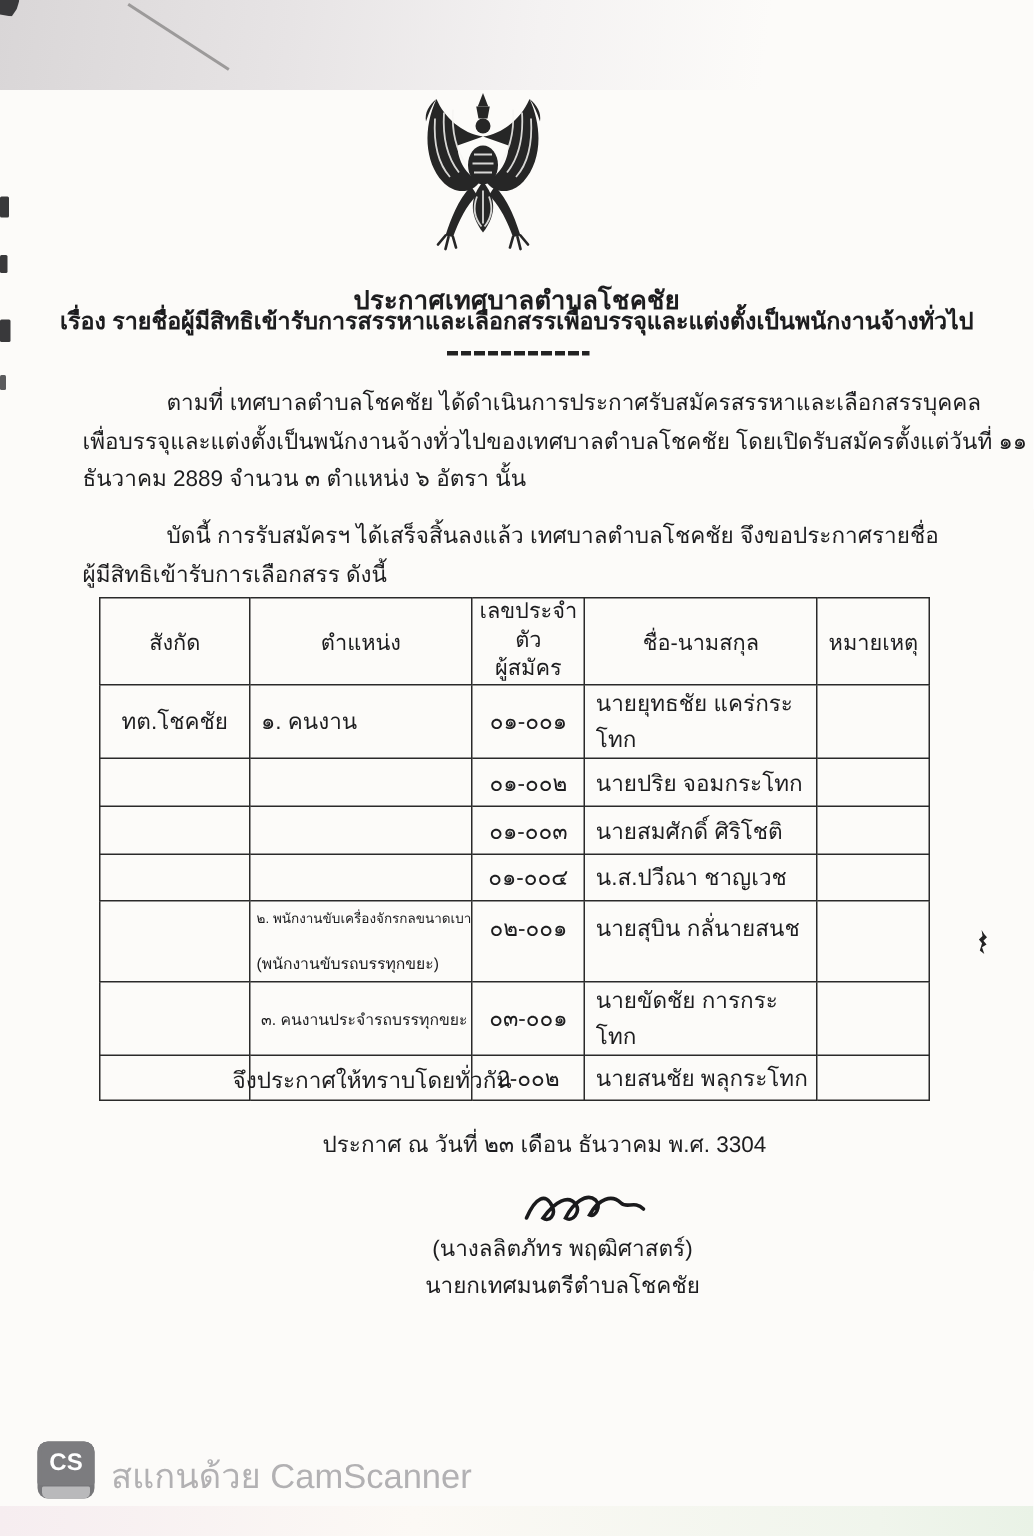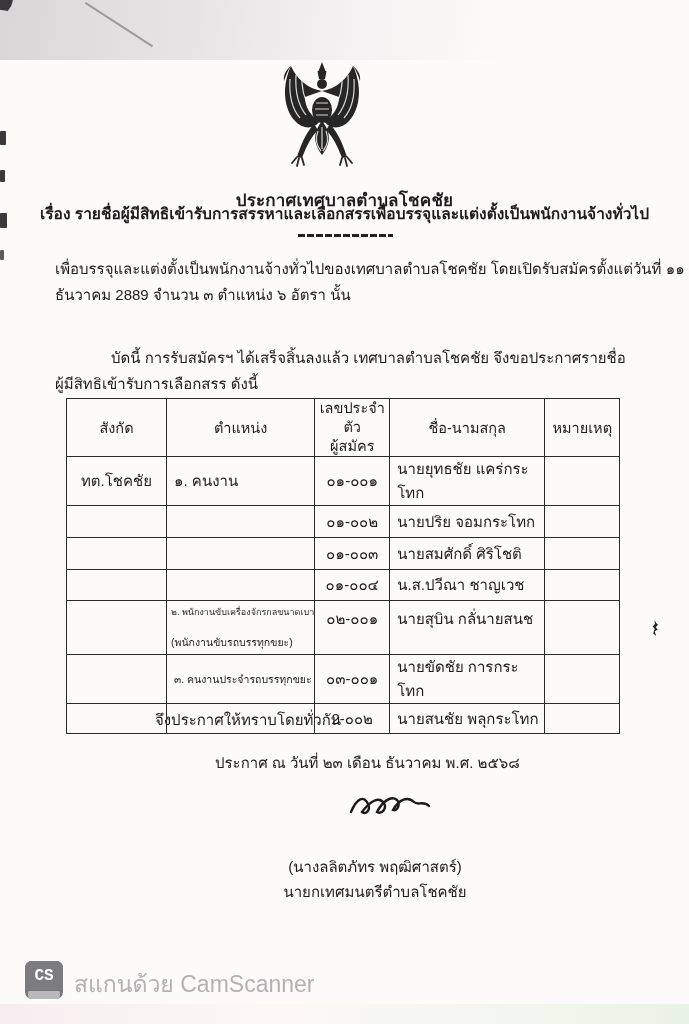--- a/index.html
+++ b/index.html
@@ -48,24 +48,24 @@
   .hdr{font-size:14.5px;}
   .pos-small{font-size:9px;white-space:nowrap;display:block;}
   .pos-small2{font-size:10.5px;white-space:nowrap;display:block;}
   .row5 td{vertical-align:top;}
   .row5 .vtop{padding-top:6px;}
   .pos-flex{display:flex;flex-direction:column;justify-content:space-between;height:46px;padding:4px 0 2px 4px;}
   
   .closing{position:absolute;left:155px;top:708px;font-size:15px;}
   .date-line{position:absolute;left:215px;top:751px;font-size:15px;}
   .signature{position:absolute;left:348px;top:791px;}
-  .signer{position:absolute;left:255px;top:820px;width:240px;text-align:center;font-size:15px;line-height:25px;margin-top:34px;}
+  .signer{position:absolute;left:255px;top:820px;width:240px;text-align:center;font-size:15px;line-height:25px;}
   
   .cs-badge{position:absolute;left:25px;top:961px;width:38px;height:38px;border-radius:7px;
-    background:linear-gradient(#8f8f91,#77777a 70%);font-family:Liberation Mono, monospace;}
+    background:linear-gradient(#8f8f91,#77777a 70%);}
   .cs-badge .cs-top{position:absolute;left:0;top:0;width:38px;height:29px;border-radius:7px 7px 2px 2px;
     background:#7c7c7f;display:flex;align-items:center;justify-content:center;
     color:#ffffff;font-weight:bold;font-size:17px;letter-spacing:.5px;
     box-shadow:inset 0 0 0 2.5px #7c7c7f, inset 0 0 0 4px #ffffff00;}
   .cs-badge .cs-bottom{position:absolute;left:3px;bottom:0;width:32px;height:8px;background:#b9b9bb;border-radius:1px 1px 4px 4px;}
   .cs-letters{position:absolute;left:0;top:1px;width:38px;height:28px;display:flex;align-items:center;justify-content:center;
     color:#fff;font-weight:bold;font-size:16px;}
   .scan-credit{position:absolute;left:74px;top:966px;font-size:23px;color:#b2b1b3;}
 </style>
 </head>
@@ -111,20 +111,21 @@
       <path d="M38,42 h12 M37,48 h14 M38,54 h12"></path>
       <path d="M44,66 v22 M40,70 C37,78 38,84 43,90 M48,70 C51,78 50,84 45,90"></path>
     </g>
   </svg>
 
   <div class="doc-title">ประกาศเทศบาลตำบลโชคชัย</div>
   <div class="doc-subject">เรื่อง  รายชื่อผู้มีสิทธิเข้ารับการสรรหาและเลือกสรรเพื่อบรรจุและแต่งตั้งเป็นพนักงานจ้างทั่วไป</div>
   <div class="divider"></div>
 
   <div class="para p1">
+    <div class="indent">ตามที่  เทศบาลตำบลโชคชัย  ได้ดำเนินการประกาศรับสมัครสรรหาและเลือกสรรบุคคล</div>
     <div>เพื่อบรรจุและแต่งตั้งเป็นพนักงานจ้างทั่วไปของเทศบาลตำบลโชคชัย โดยเปิดรับสมัครตั้งแต่วันที่ ๑๑ - ๑๙</div>
     <div>ธันวาคม 2889  จำนวน ๓ ตำแหน่ง ๖ อัตรา นั้น</div>
   </div>
   <div class="para p2">
     <div class="indent">บัดนี้  การรับสมัครฯ  ได้เสร็จสิ้นลงแล้ว  เทศบาลตำบลโชคชัย  จึงขอประกาศรายชื่อ</div>
     <div>ผู้มีสิทธิเข้ารับการเลือกสรร  ดังนี้</div>
   </div>
 
   <table class="apps">
     <colgroup>
@@ -196,21 +197,21 @@
       <td class="c-center"></td>
       <td class="c-left"></td>
       <td class="c-center">2-๐๐๒</td>
       <td class="c-left">นายสนชัย  พลุกระโทก</td>
       <td class="c-center"></td>
     </tr>
   </tbody>
     </table>
 
   <div class="closing">จึงประกาศให้ทราบโดยทั่วกัน</div>
-  <div class="date-line">ประกาศ ณ วันที่  ๒๓  เดือน  ธันวาคม  พ.ศ. ๒๕๖๘</div>
+  <div class="date-line">ประกาศ ณ วันที่  ๒๓  เดือน  ธันวาคม  พ.ศ. 3304</div>
 
   <svg class="signature" width="84" height="28" viewBox="0 0 84 28">
     <path d="M3 21 C 9 7, 16 4, 20 13 C 23 19, 18 24, 14 21 C 22 10, 31 5, 36 12 C 39 17, 34 24, 29 21 C 34 11, 43 4, 49 9 C 53 13, 49 21, 45 19 C 51 8, 60 5, 66 11 C 70 15, 75 9, 81 15" stroke="#1a1a1c" stroke-width="2.4" fill="none" stroke-linecap="round"></path>
   </svg>
 
   <div class="signer">
     <div>(นางลลิตภัทร  พฤฒิศาสตร์)</div>
     <div>นายกเทศมนตรีตำบลโชคชัย</div>
   </div>
 

